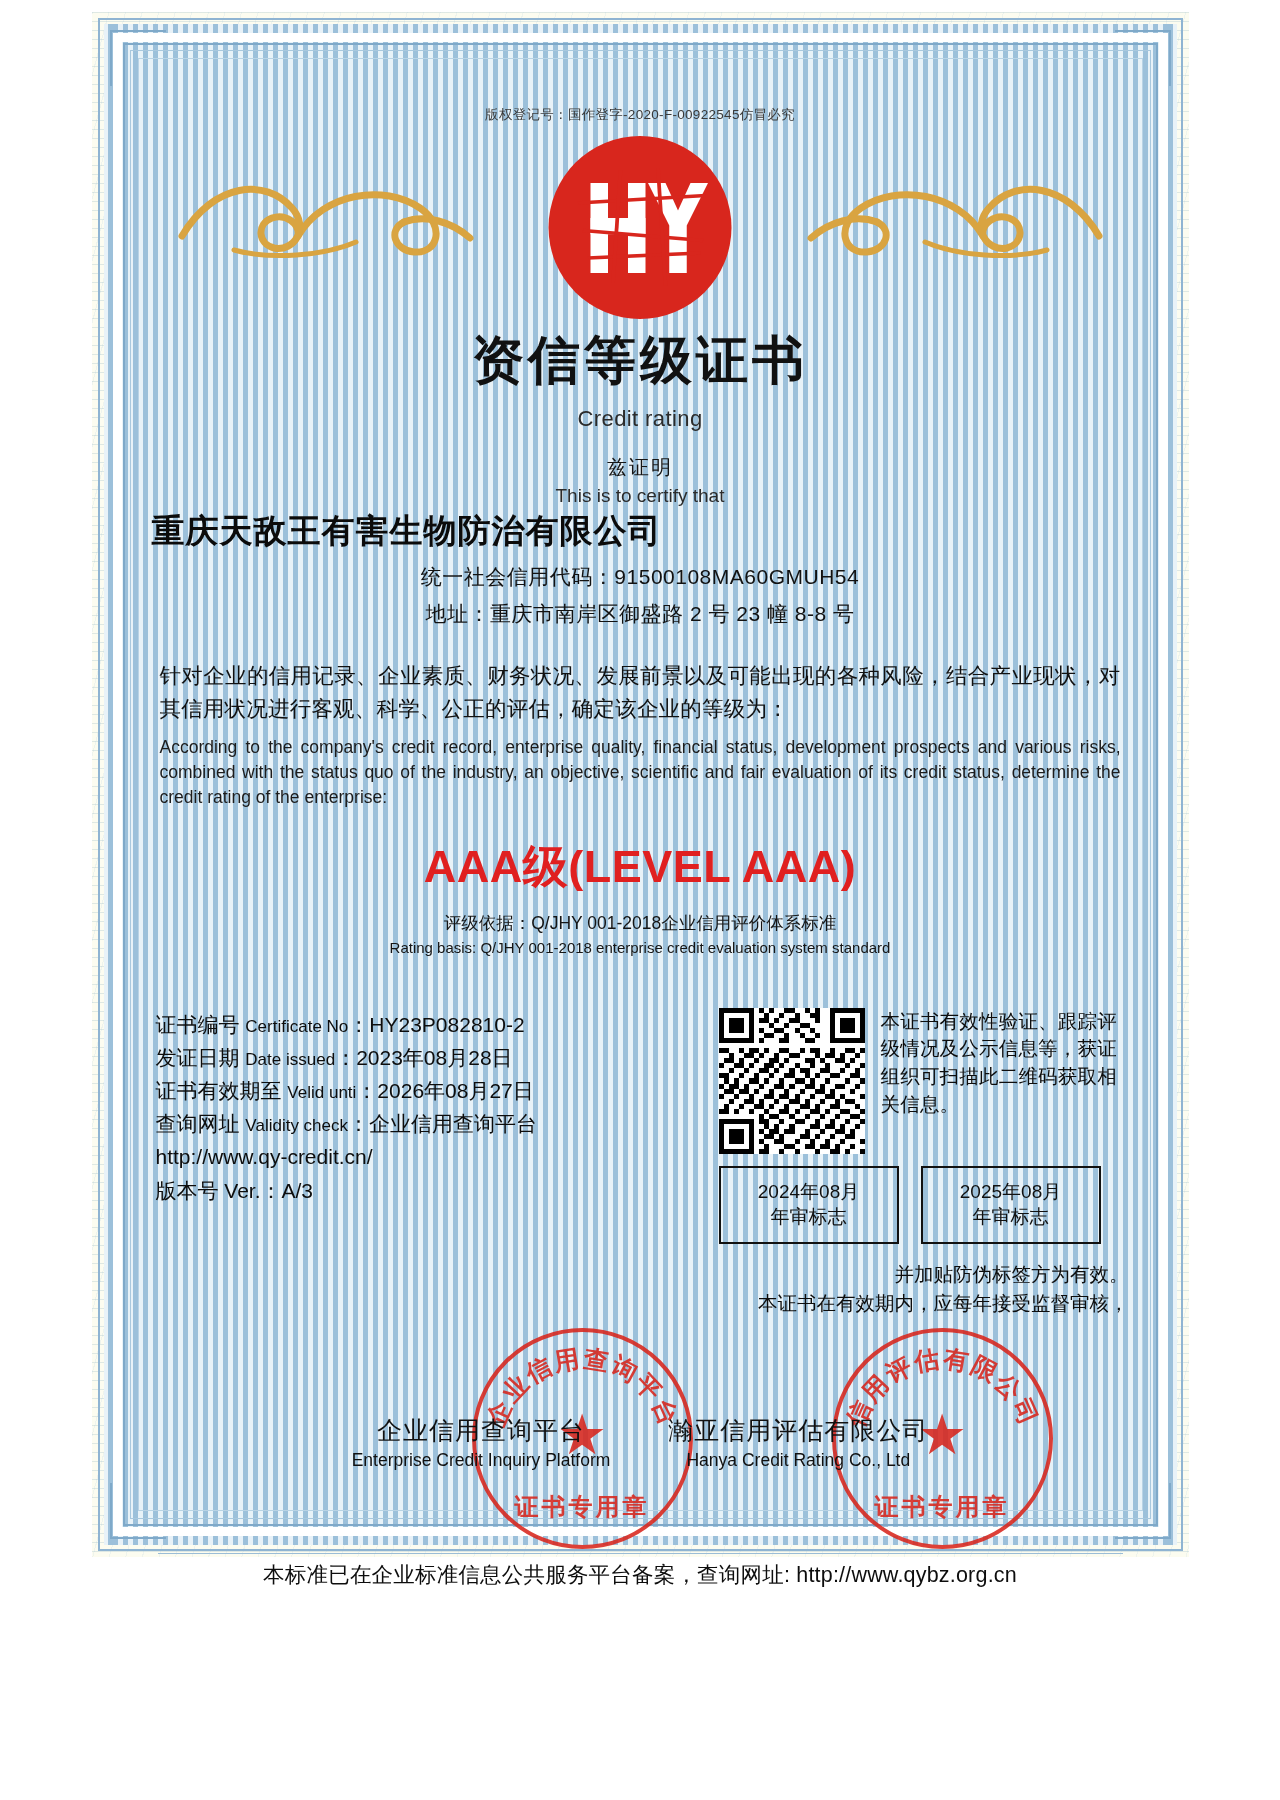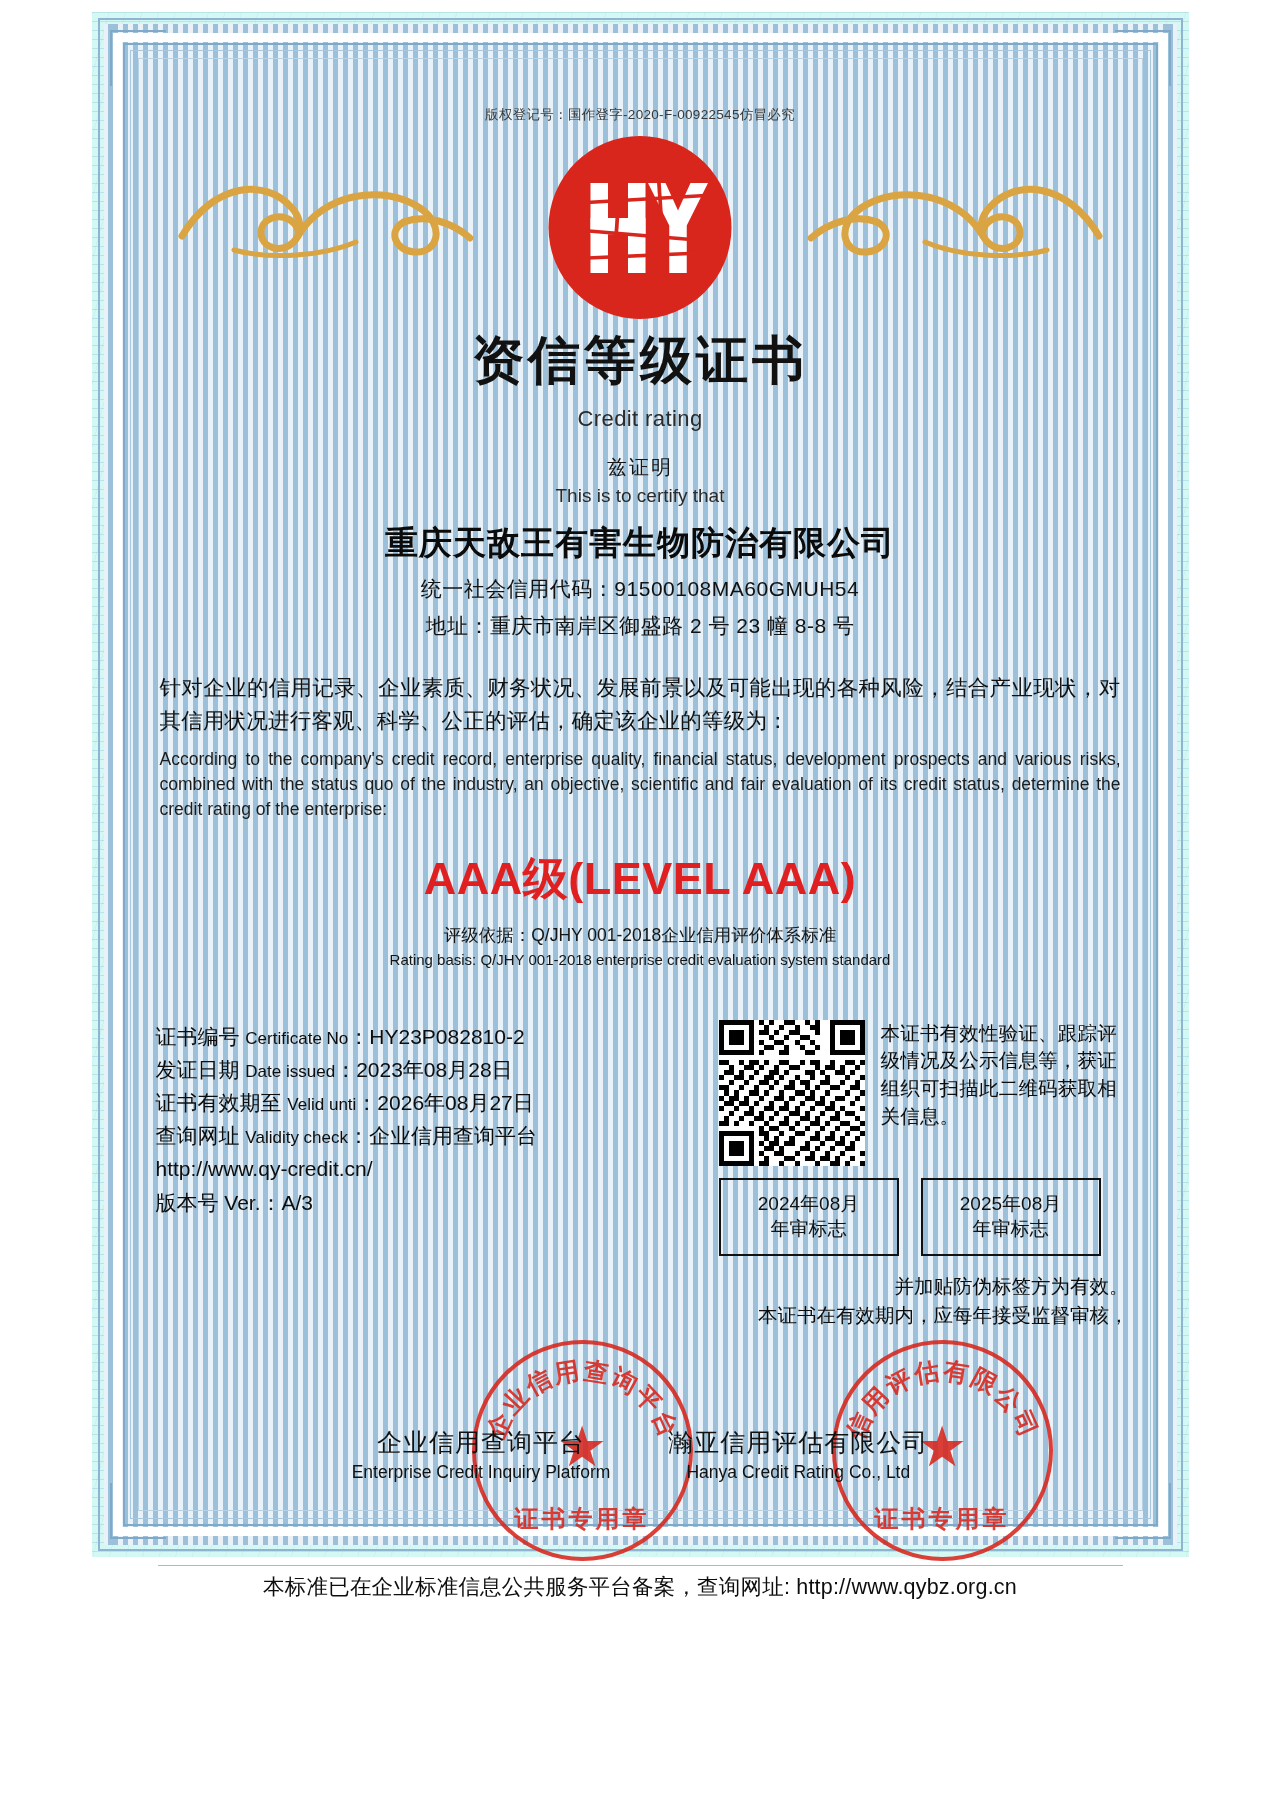--- a/index.html
+++ b/index.html
@@ -13,21 +13,21 @@
     font-family: "Liberation Sans", sans-serif;
     overflow: hidden;
   }
 
   
   #certificate {
     position: relative;
     width: 1097px;
     height: 1545px;
     margin: 12px auto 0 auto;
-    background: #5eead4;
+    background: #fef9c3;
     box-sizing: border-box;
   }
 
   
   .bg-waves {
     position: absolute;
     inset: 0;
     background-color: #fcfeff;
     background-image:
       repeating-linear-gradient(
@@ -177,25 +177,25 @@
     letter-spacing: 2px;
   }
   .certify-en {
     text-align: center;
     font-size: 19px;
     color: #2b2b2b;
     margin-top: 4px;
   }
 
   .company-name {
-    text-align: center;
+    text-align: left;
     font-size: 33px;
     font-weight: 700;
     color: #0b0b0b;
-    margin-top: 14px;
+    margin-top: 2px;
     letter-spacing: 1px;
   }
   .company-meta {
     text-align: center;
     font-size: 21px;
     color: #121212;
     margin-top: 9px;
     letter-spacing: .5px;
   }
 

